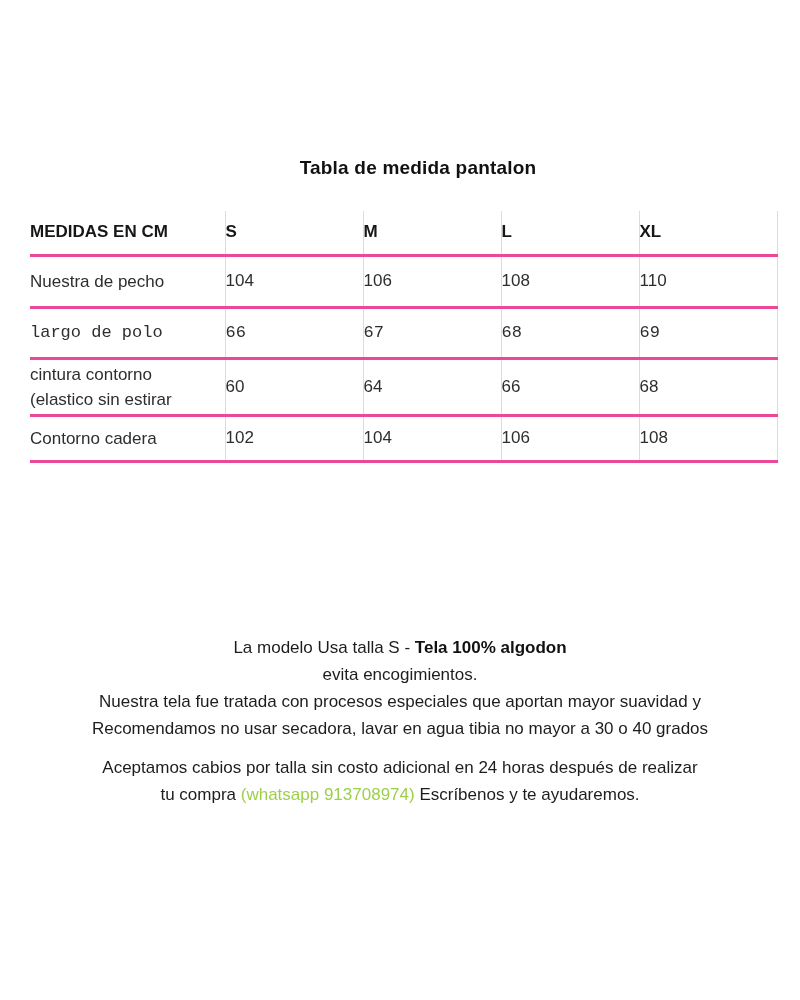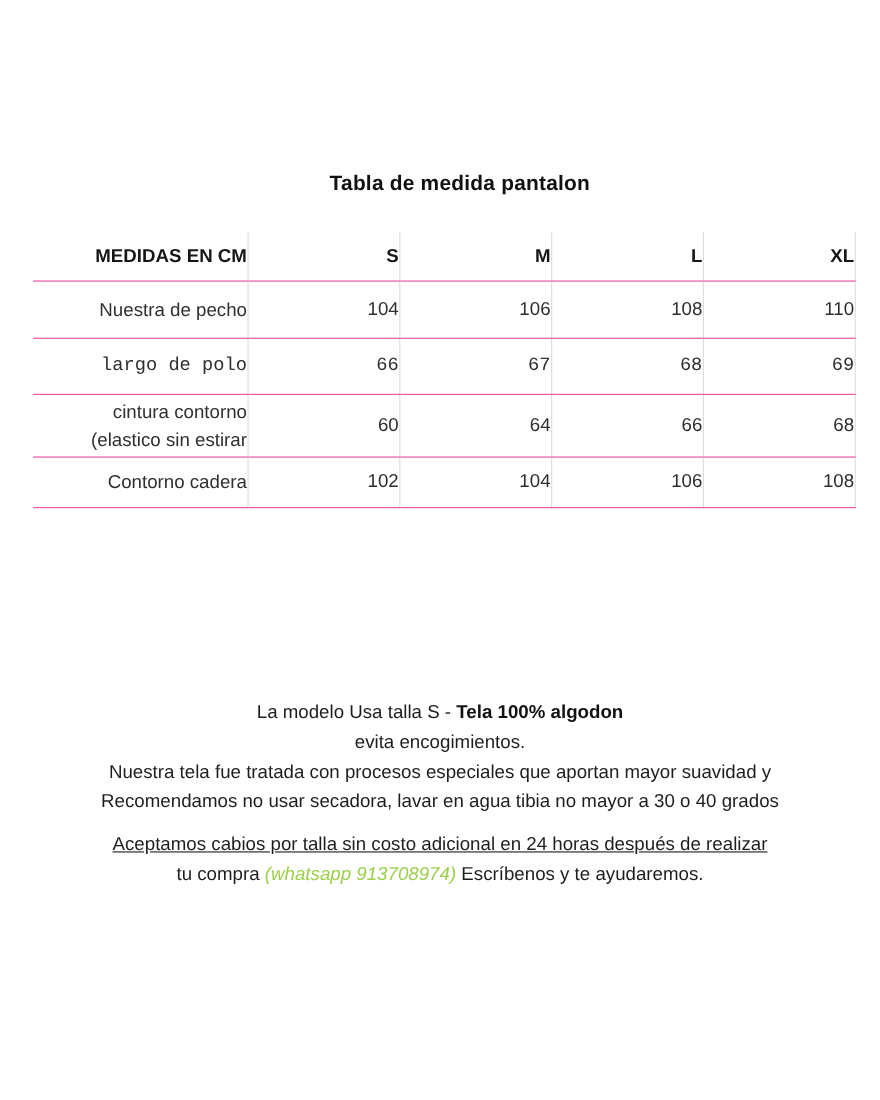--- a/index.html
+++ b/index.html
@@ -28,22 +28,22 @@
   table.size-table {
     position: absolute;
     top: 211px;
     left: 30px;
     width: 747px;
     border-collapse: collapse;
     table-layout: fixed;
   }
   .size-table th, .size-table td {
     border-right: 1px solid #dcdcdc;
-    border-bottom: 1px solid #ec4899;
-    text-align: right;
+    border-bottom: 3px solid #ec4899;
+    text-align: left;
     vertical-align: middle;
     padding: 0;
   }
   .size-table th {
     font-size: 17px;
     font-weight: 700;
     color: #161616;
   }
   .size-table td {
     font-size: 17px;
@@ -63,23 +63,23 @@
     position: absolute;
     top: 634px;
     left: 0;
     width: 800px;
     text-align: center;
     font-size: 17px;
     line-height: 27px;
     color: #1d1d1d;
   }
   .note-line { margin: 0; }
-  .gap-before { margin-top: 12px; text-decoration: underline; }
+  .gap-before { margin-top: 12px; }
   .bold-text { font-weight: 700; color: #111111; }
-  .whatsapp-highlight { color: #9cd04a; font-style: italic; }
+  .whatsapp-highlight { color: #9cd04a; }
 </style>
 </head>
 <body>
 
 <div class="page">
 
   <h1 class="title">Tabla de medida pantalon</h1>
 
   <table class="size-table">
     <colgroup>

